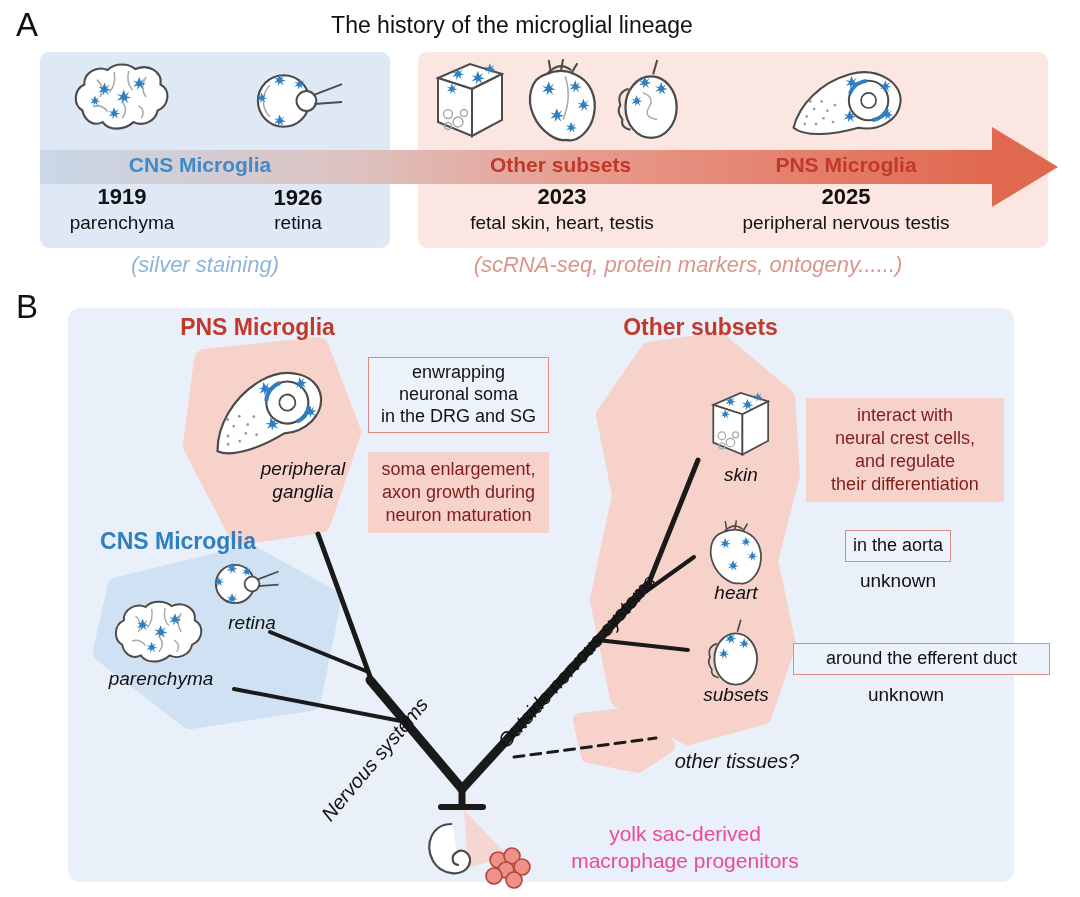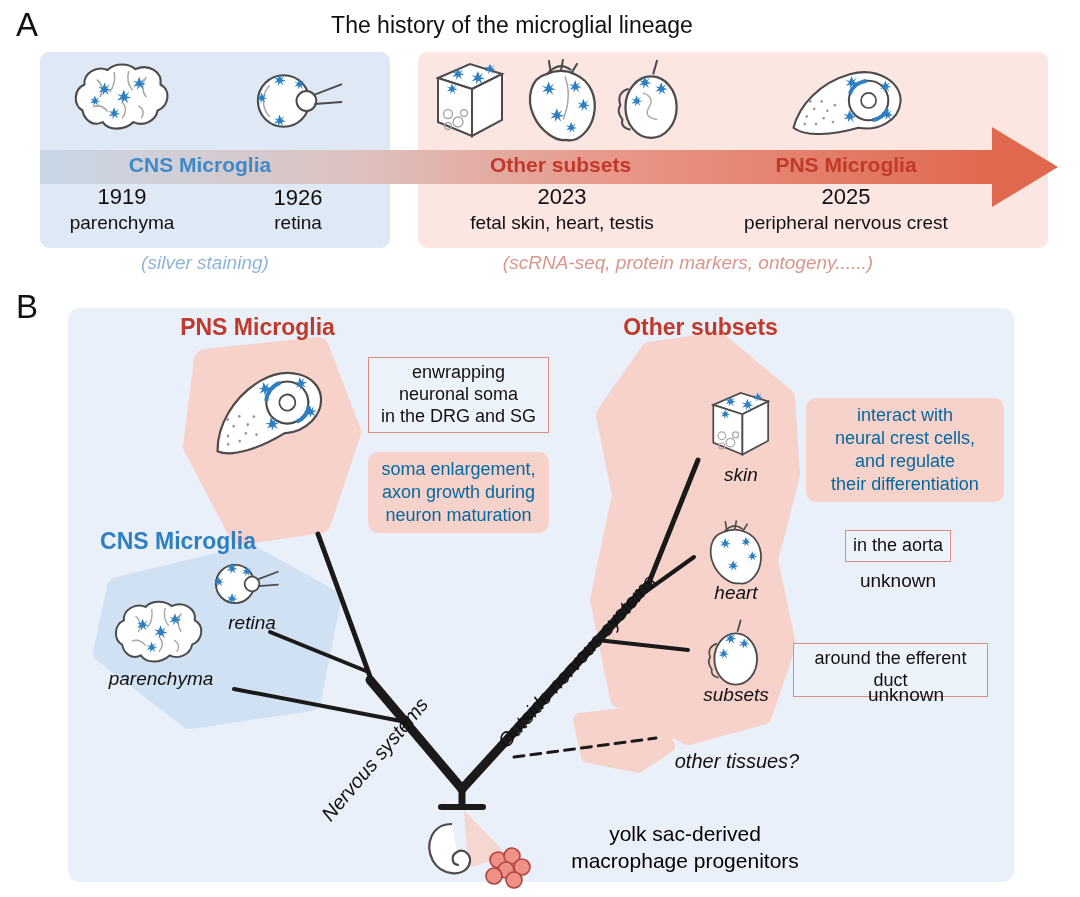--- a/index.html
+++ b/index.html
@@ -7,28 +7,28 @@
   .canvas{position:relative;width:1080px;height:897px;background:#fff;overflow:hidden}
   .abs{position:absolute}
   .ctr{text-align:center}
   .b{font-weight:normal}
   .pre{white-space:pre-line}
   .bg{border-radius:9px}
   .icon svg{width:100%;height:100%;display:block;overflow:visible}
   .panel-letter{font-size:33px;color:#111}
   .heading{font-size:21px;font-weight:bold}
   .headingB{font-size:23px;font-weight:bold}
-  .year{font-size:22px;font-weight:normal;color:#111}
+  .year{font-size:22px;font-weight:bold;color:#111}
   .tissue{font-size:19px;color:#111}
   .organ{font-size:19px;font-style:italic;color:#111;line-height:1.2}
-  .method{font-size:19px;font-style:italic}
+  .method{font-size:22px;font-style:italic}
   .boxed{border:1.5px solid #d98e84;background:#edf3fb;font-size:18px;color:#111;padding:4px 6px;line-height:1.22}
-  .note{background:#f7d2ca;font-size:18px;color:#0369a1;padding:6px 8px;line-height:1.28;border-radius:10px}
+  .note{background:#f7d2ca;font-size:18px;color:#7f1d1d;padding:6px 8px;line-height:1.28;border-radius:1px}
   .branch-label{font-size:20px;font-style:italic;color:#111;white-space:nowrap}
-  .root-text{font-size:21px;color:#000000;line-height:1.3}
+  .root-text{font-size:21px;color:#ec4899;line-height:1.3}
   .blue{color:#3f8ac9}
   .blueB{color:#2e7fc1}
   .red{color:#c0392b}
 </style>
 </head>
 <body>
 
 <svg width="0" height="0" style="position:absolute">
   <defs>
     <g id="mg">
@@ -172,21 +172,21 @@
   <div class="abs ctr heading red" style="left:760px;top:153px;width:172px">PNS Microglia</div>
 
   <div class="abs ctr year" style="left:82px;top:184px;width:80px">1919</div>
   <div class="abs ctr year" style="left:258px;top:185px;width:80px">1926</div>
   <div class="abs ctr year" style="left:522px;top:184px;width:80px">2023</div>
   <div class="abs ctr year" style="left:806px;top:184px;width:80px">2025</div>
 
   <div class="abs ctr tissue" style="left:57px;top:212px;width:130px">parenchyma</div>
   <div class="abs ctr tissue" style="left:258px;top:212px;width:80px">retina</div>
   <div class="abs ctr tissue" style="left:457px;top:212px;width:210px">fetal skin, heart, testis</div>
-  <div class="abs ctr tissue" style="left:728px;top:212px;width:236px">peripheral nervous crest</div>
+  <div class="abs ctr tissue" style="left:728px;top:212px;width:236px">peripheral nervous testis</div>
 
   <div class="abs ctr method" style="left:105px;top:252px;width:200px;color:#8fb4da">(silver staining)</div>
   <div class="abs ctr method" style="left:438px;top:252px;width:500px;color:#d9968c">(scRNA-seq, protein markers, ontogeny......)</div>
 
   <div class="abs panel-letter" style="left:16px;top:288px">B</div>
 
   <div class="abs ctr headingB red" style="left:145px;top:314px;width:225px">PNS Microglia</div>
   <div class="abs ctr headingB red" style="left:588px;top:314px;width:225px">Other subsets</div>
   <div class="abs ctr headingB blueB" style="left:68px;top:528px;width:220px">CNS Microglia</div>
 
@@ -279,20 +279,22 @@
         <circle cx="80" cy="54" r="8"></circle>
           <circle cx="94" cy="50" r="8"></circle>
           <circle cx="104" cy="61" r="8"></circle>
           <circle cx="88" cy="64" r="8"></circle>
           <circle cx="76" cy="70" r="8"></circle>
           <circle cx="96" cy="74" r="8"></circle>
       </g>
     </svg>
   </div>
 
+  <div class="abs ctr organ pre" style="left:233px;top:458px;width:140px">peripheral
+ganglia</div>
   <div class="abs ctr organ" style="left:212px;top:612px;width:80px">retina</div>
   <div class="abs ctr organ" style="left:96px;top:668px;width:130px">parenchyma</div>
   <div class="abs ctr organ" style="left:706px;top:464px;width:70px">skin</div>
   <div class="abs ctr organ" style="left:700px;top:582px;width:72px">heart</div>
   <div class="abs ctr organ" style="left:700px;top:684px;width:72px">subsets</div>
 
   <div class="abs ctr boxed pre" style="left:368px;top:357px;width:181px">enwrapping
 neuronal soma
 in the DRG and SG</div>
   <div class="abs ctr note pre" style="left:368px;top:452px;width:181px">soma enlargement,
@@ -300,21 +302,21 @@
 neuron maturation</div>
 
   <div class="abs ctr note pre" style="left:806px;top:398px;width:198px">interact with
 neural crest cells,
 and regulate
 their differentiation</div>
 
   <div class="abs ctr boxed" style="left:845px;top:530px;width:106px">in the aorta</div>
   <div class="abs ctr tissue" style="left:838px;top:570px;width:120px;font-size:19px">unknown</div>
 
-  <div class="abs ctr boxed" style="left:793px;top:643px;width:195px">around the efferent duct</div>
+  <div class="abs ctr boxed" style="left:793px;top:643px;width:257px">around the efferent duct</div>
   <div class="abs ctr tissue" style="left:846px;top:684px;width:120px;font-size:19px">unknown</div>
 
   <div class="abs ctr branch-label" style="left:280px;top:748px;width:190px;transform:rotate(-50deg)">Nervous systems</div>
   <div class="abs ctr branch-label" style="left:462px;top:650px;width:230px;transform:rotate(-48deg)">Outside nervous systems</div>
   <div class="abs ctr branch-label" style="left:667px;top:750px;width:140px">other tissues?</div>
 
   <div class="abs ctr root-text pre" style="left:555px;top:820px;width:260px">yolk sac-derived
 macrophage progenitors</div>
 
 </div>

